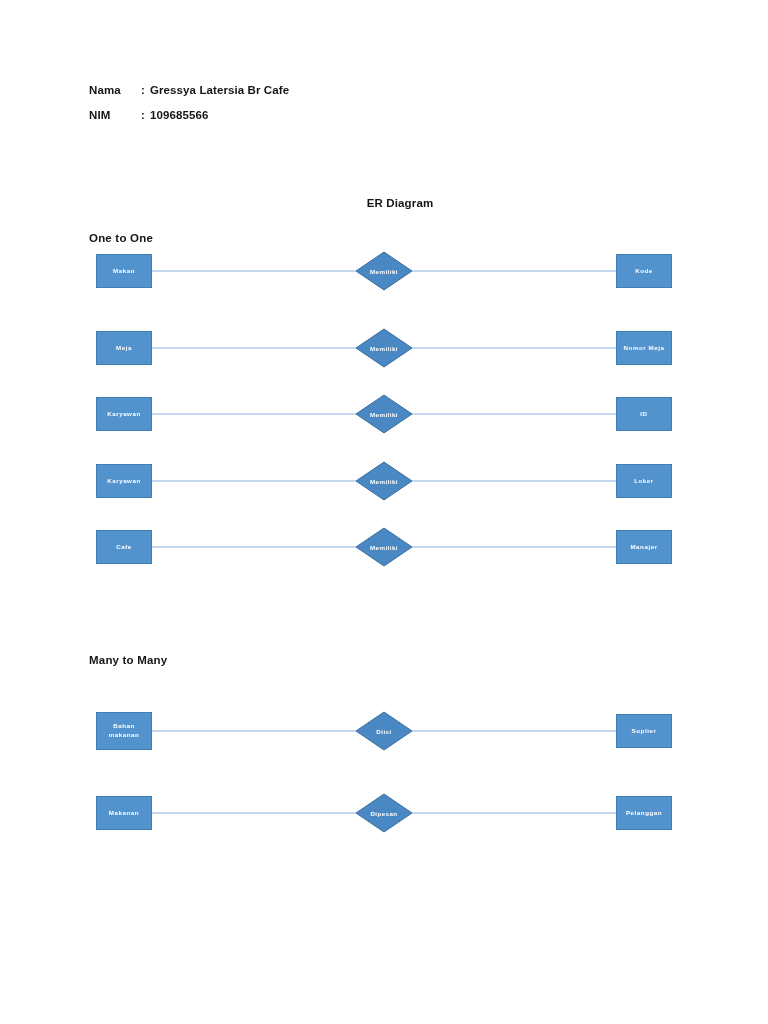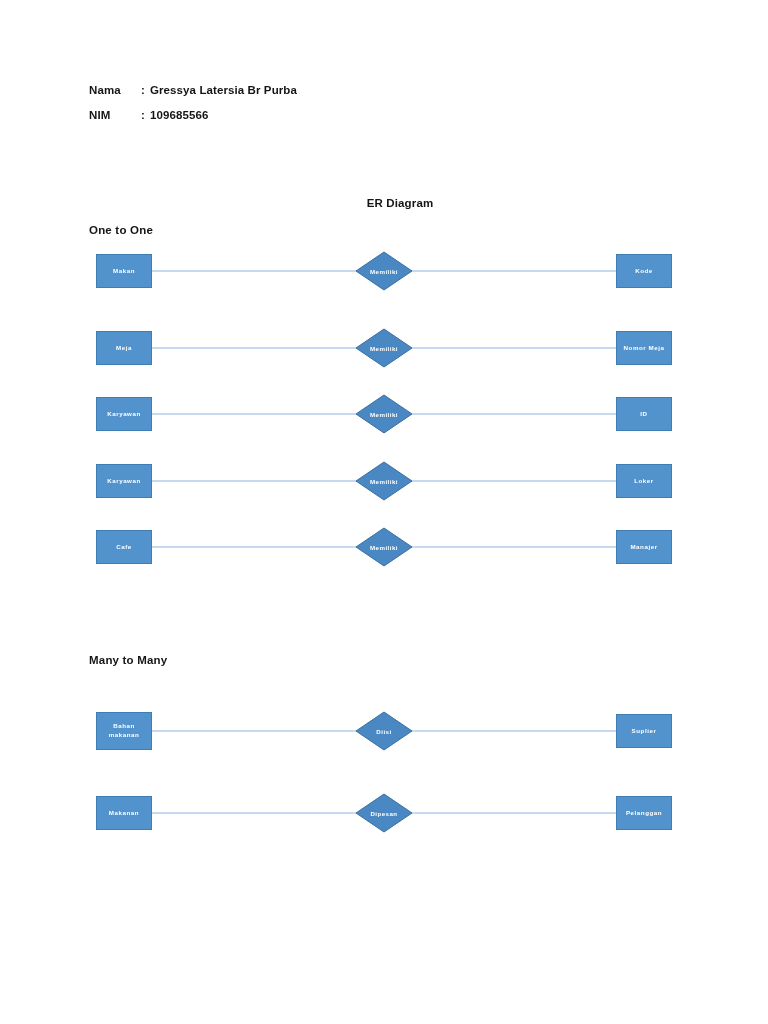--- a/index.html
+++ b/index.html
@@ -60,21 +60,21 @@
     letter-spacing: 0.15px;
   }
   .section-title {
     position: absolute;
     left: 89px;
     font-size: 11.5px;
     font-weight: bold;
     color: #151515;
     letter-spacing: 0.2px;
   }
-  #section-one-to-one { top: 224px; }
+  #section-one-to-one { top: 232px; }
   #section-many-to-many { top: 654px; }
 
   
   .diagram {
     position: absolute;
     left: 0;
     top: 0;
     width: 768px;
     height: 1024px;
   }
@@ -157,21 +157,21 @@
     pointer-events: none;
   }
 </style>
 </head>
 <body>
 
 <div class="header">
   <div class="header-line">
     <span class="header-label">Nama</span>
     <span class="header-sep">:</span>
-    <span class="header-value">Gressya Latersia Br Purba</span>
+    <span class="header-value">Gressya Latersia Br Cafe</span>
   </div>
   <div class="header-line">
     <span class="header-label">NIM</span>
     <span class="header-sep">:</span>
     <span class="header-value">109685566</span>
   </div>
 </div>
 
 <div class="doc-title">ER Diagram</div>
 <div class="section-title" id="section-one-to-one">One to One</div>

